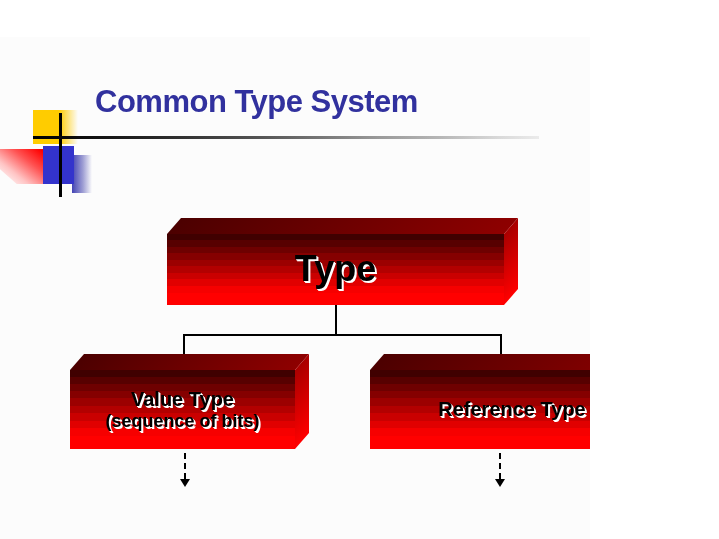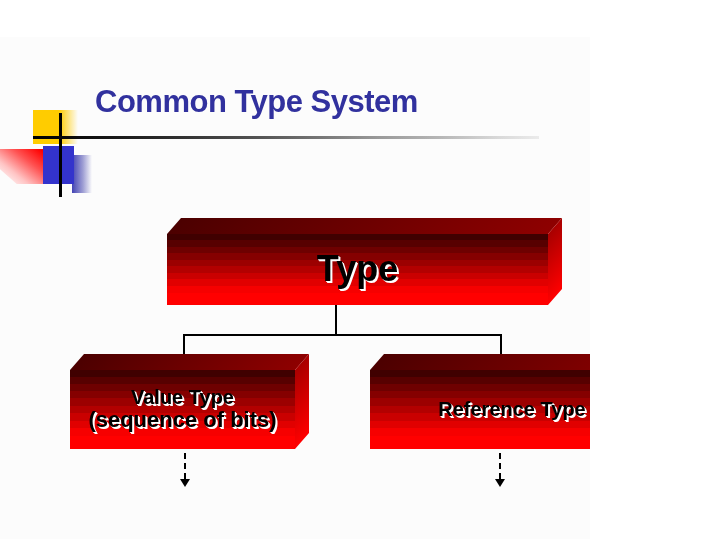--- a/index.html
+++ b/index.html
@@ -69,21 +69,21 @@
   .box-label-wrap {
     position:absolute; inset:0; display:flex; flex-direction:column;
     align-items:center; justify-content:center; line-height:1.12;
   }
   .box-label, .box-sublabel {
     color:#000; font-weight:bold; white-space:nowrap;
     text-shadow:2px 2px 0 #ffffff, 1px 1px 0 #ffffff;
   }
   .root-box .box-label { font-size:36px; }
   .child-box .box-label { font-size:20px; }
-  .child-box .box-sublabel { font-size:22px;text-align:center; }
+  .child-box .box-sublabel { font-size:18px;text-align:center; }
   
   .conn { position:absolute; background:#000; }
   .conn-stem  { left:335px; top:268px; width:2px; height:30px; }
   .conn-hbar  { left:183px; top:297px; width:319px; height:2px; }
   .conn-dropl { left:183px; top:297px; width:2px; height:25px; }
   .conn-dropr { left:500px; top:297px; width:2px; height:25px; }
   
   .arrow { position:absolute; width:0; }
   .arrow-left  { left:184px; top:416px; }
   .arrow-right { left:499px; top:416px; }
@@ -106,21 +106,21 @@
   <div class="deco-vline"></div>
 
   <h1 class="title">Common Type System</h1>
   <div class="title-rule"></div>
 
   <div class="conn conn-stem"></div>
   <div class="conn conn-hbar"></div>
   <div class="conn conn-dropl"></div>
   <div class="conn conn-dropr"></div>
 
-  <div class="box3d root-box" style="left:167px; top:197px; width:337px; height:71px;padding-left:44px;">
+  <div class="box3d root-box" style="left:167px; top:197px; width:337px; height:71px;">
     <div class="face-top"></div>
     <div class="face-right"></div>
     <div class="face-front"></div>
     <div class="box-label-wrap">
       <span class="box-label">Type</span>
     </div>
   </div>
 
   <div class="box3d child-box" style="left:70px; top:333px; width:225px; height:79px;">
     <div class="face-top"></div>

